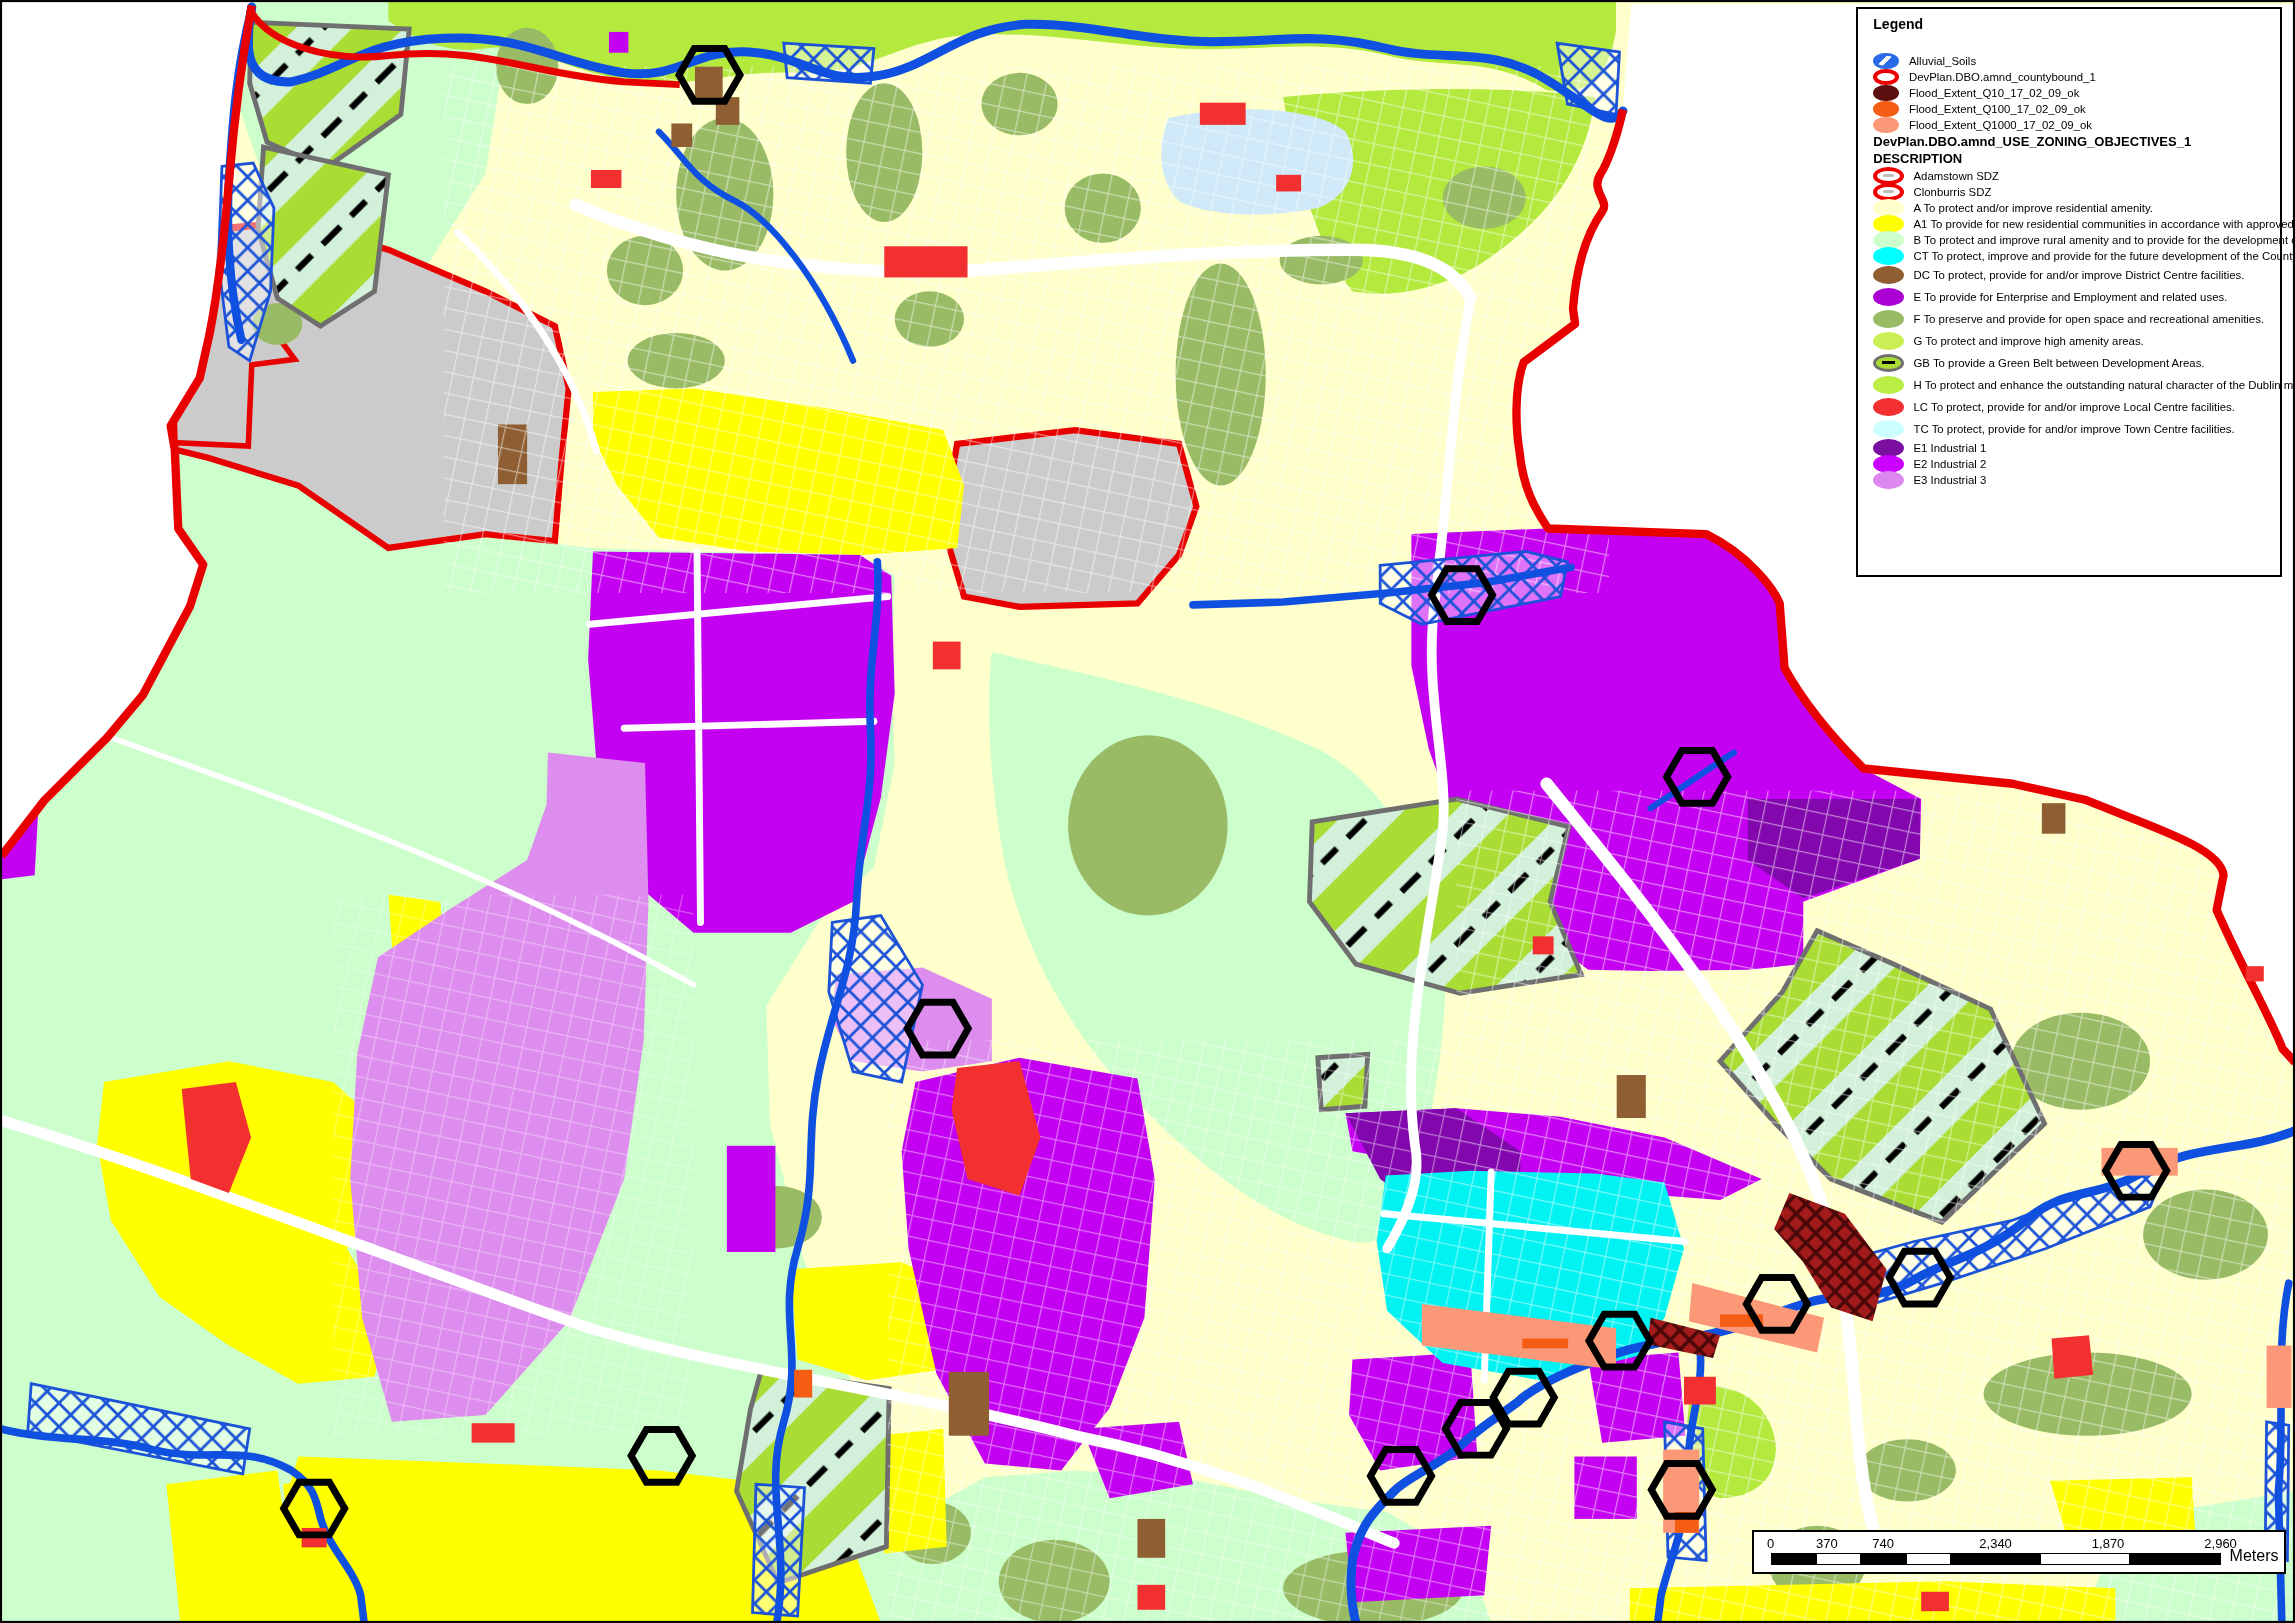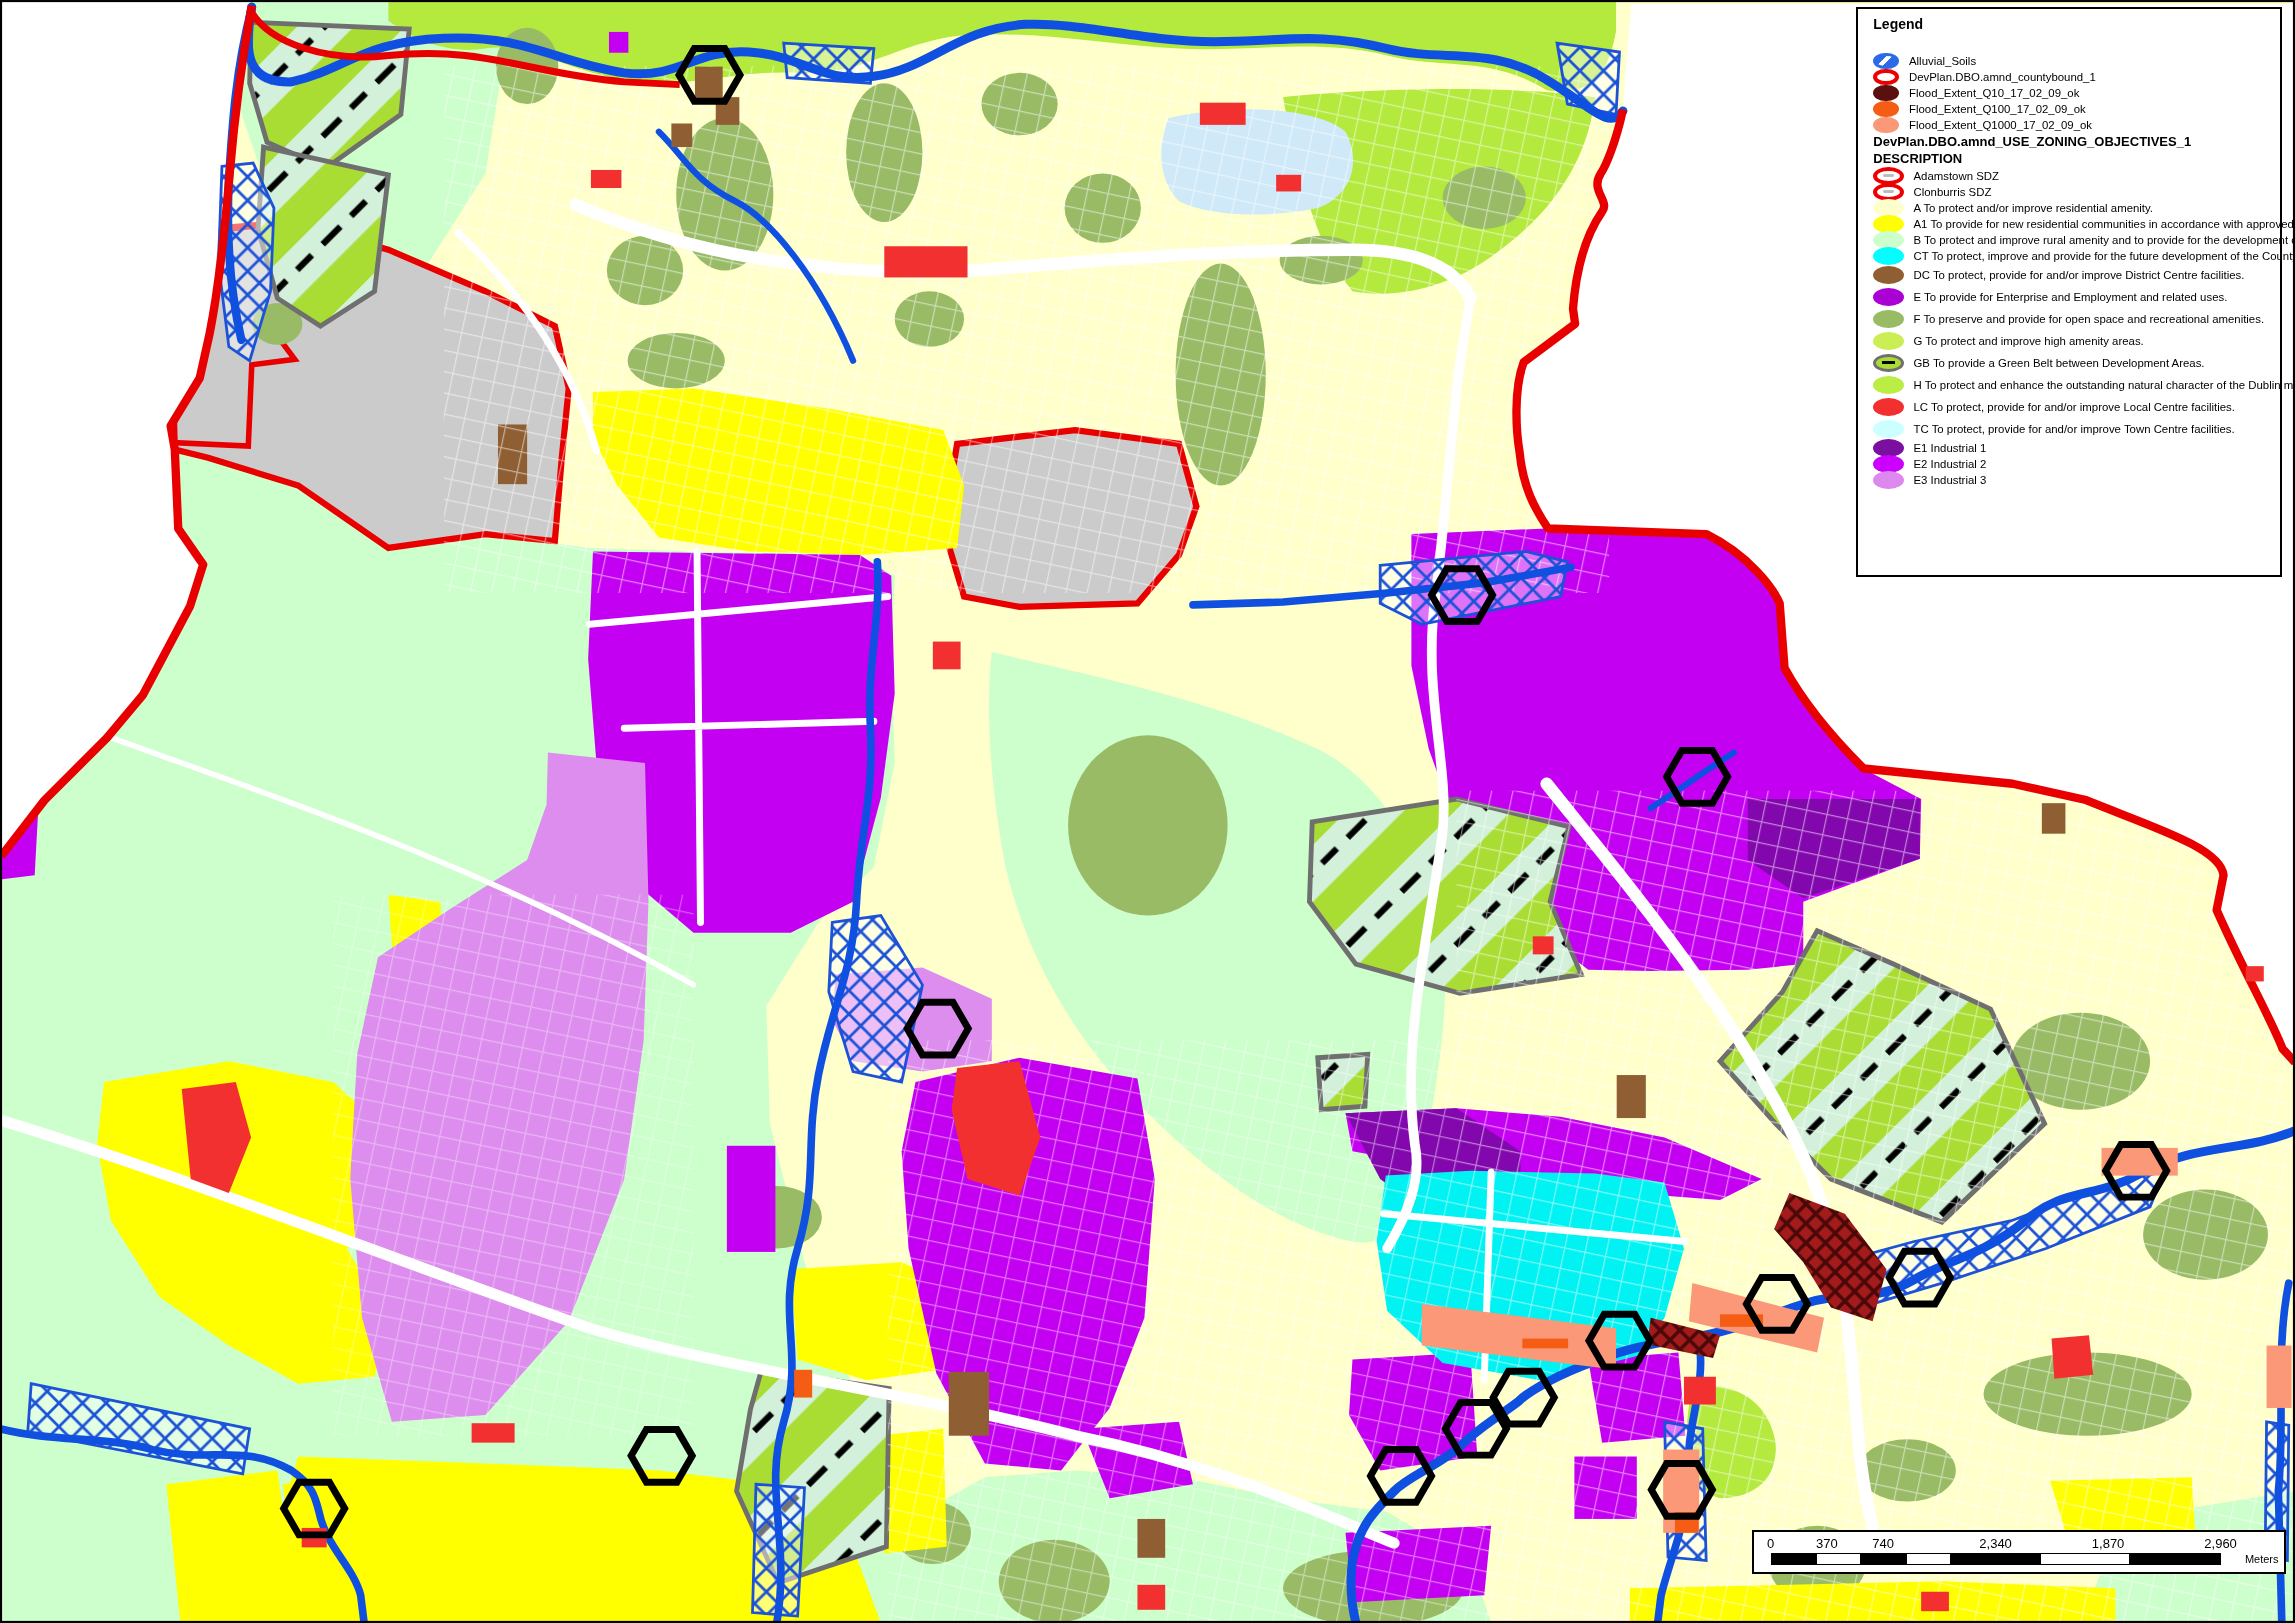--- a/index.html
+++ b/index.html
@@ -35,21 +35,21 @@
 
   
   #scalebox{position:absolute;left:1752px;top:1530px;width:534px;height:44px;
     background:#fff;border:2.1px solid #000;box-sizing:border-box;}
   #sb-inner{position:absolute;left:16.6px;top:4.2px;width:450px;height:35px;}
   .sb-ticks{position:relative;height:16.6px;font-size:13px;}
   .sb-ticks span{position:absolute;transform:translateX(-50%);}
   .sb-bar{position:relative;height:10.4px;border:1.4px solid #000;display:flex;box-sizing:content-box;}
   .sb-bar div{height:100%;}
   .seg-b{background:#000;}.seg-w{background:#fff;border-left:1.4px solid #000;border-right:1.4px solid #000;box-sizing:border-box;}
-  #sb-unit{position:absolute;right:5.5px;bottom:7px;font-size:11px;}
+  #sb-unit{position:absolute;right:5.5px;bottom:7px;font-size:16px;}
 </style>
 </head>
 <body>
 
 <div id="stage">
 
 <svg id="mapsvg" width="2295" height="1623" viewBox="0 0 3309 2340" xmlns="http://www.w3.org/2000/svg">
   <defs>
     <pattern id="xhatch" width="34" height="34" patternUnits="userSpaceOnUse">
       <rect width="34" height="34" fill="#ffffff" fill-opacity="0.45"></rect>

